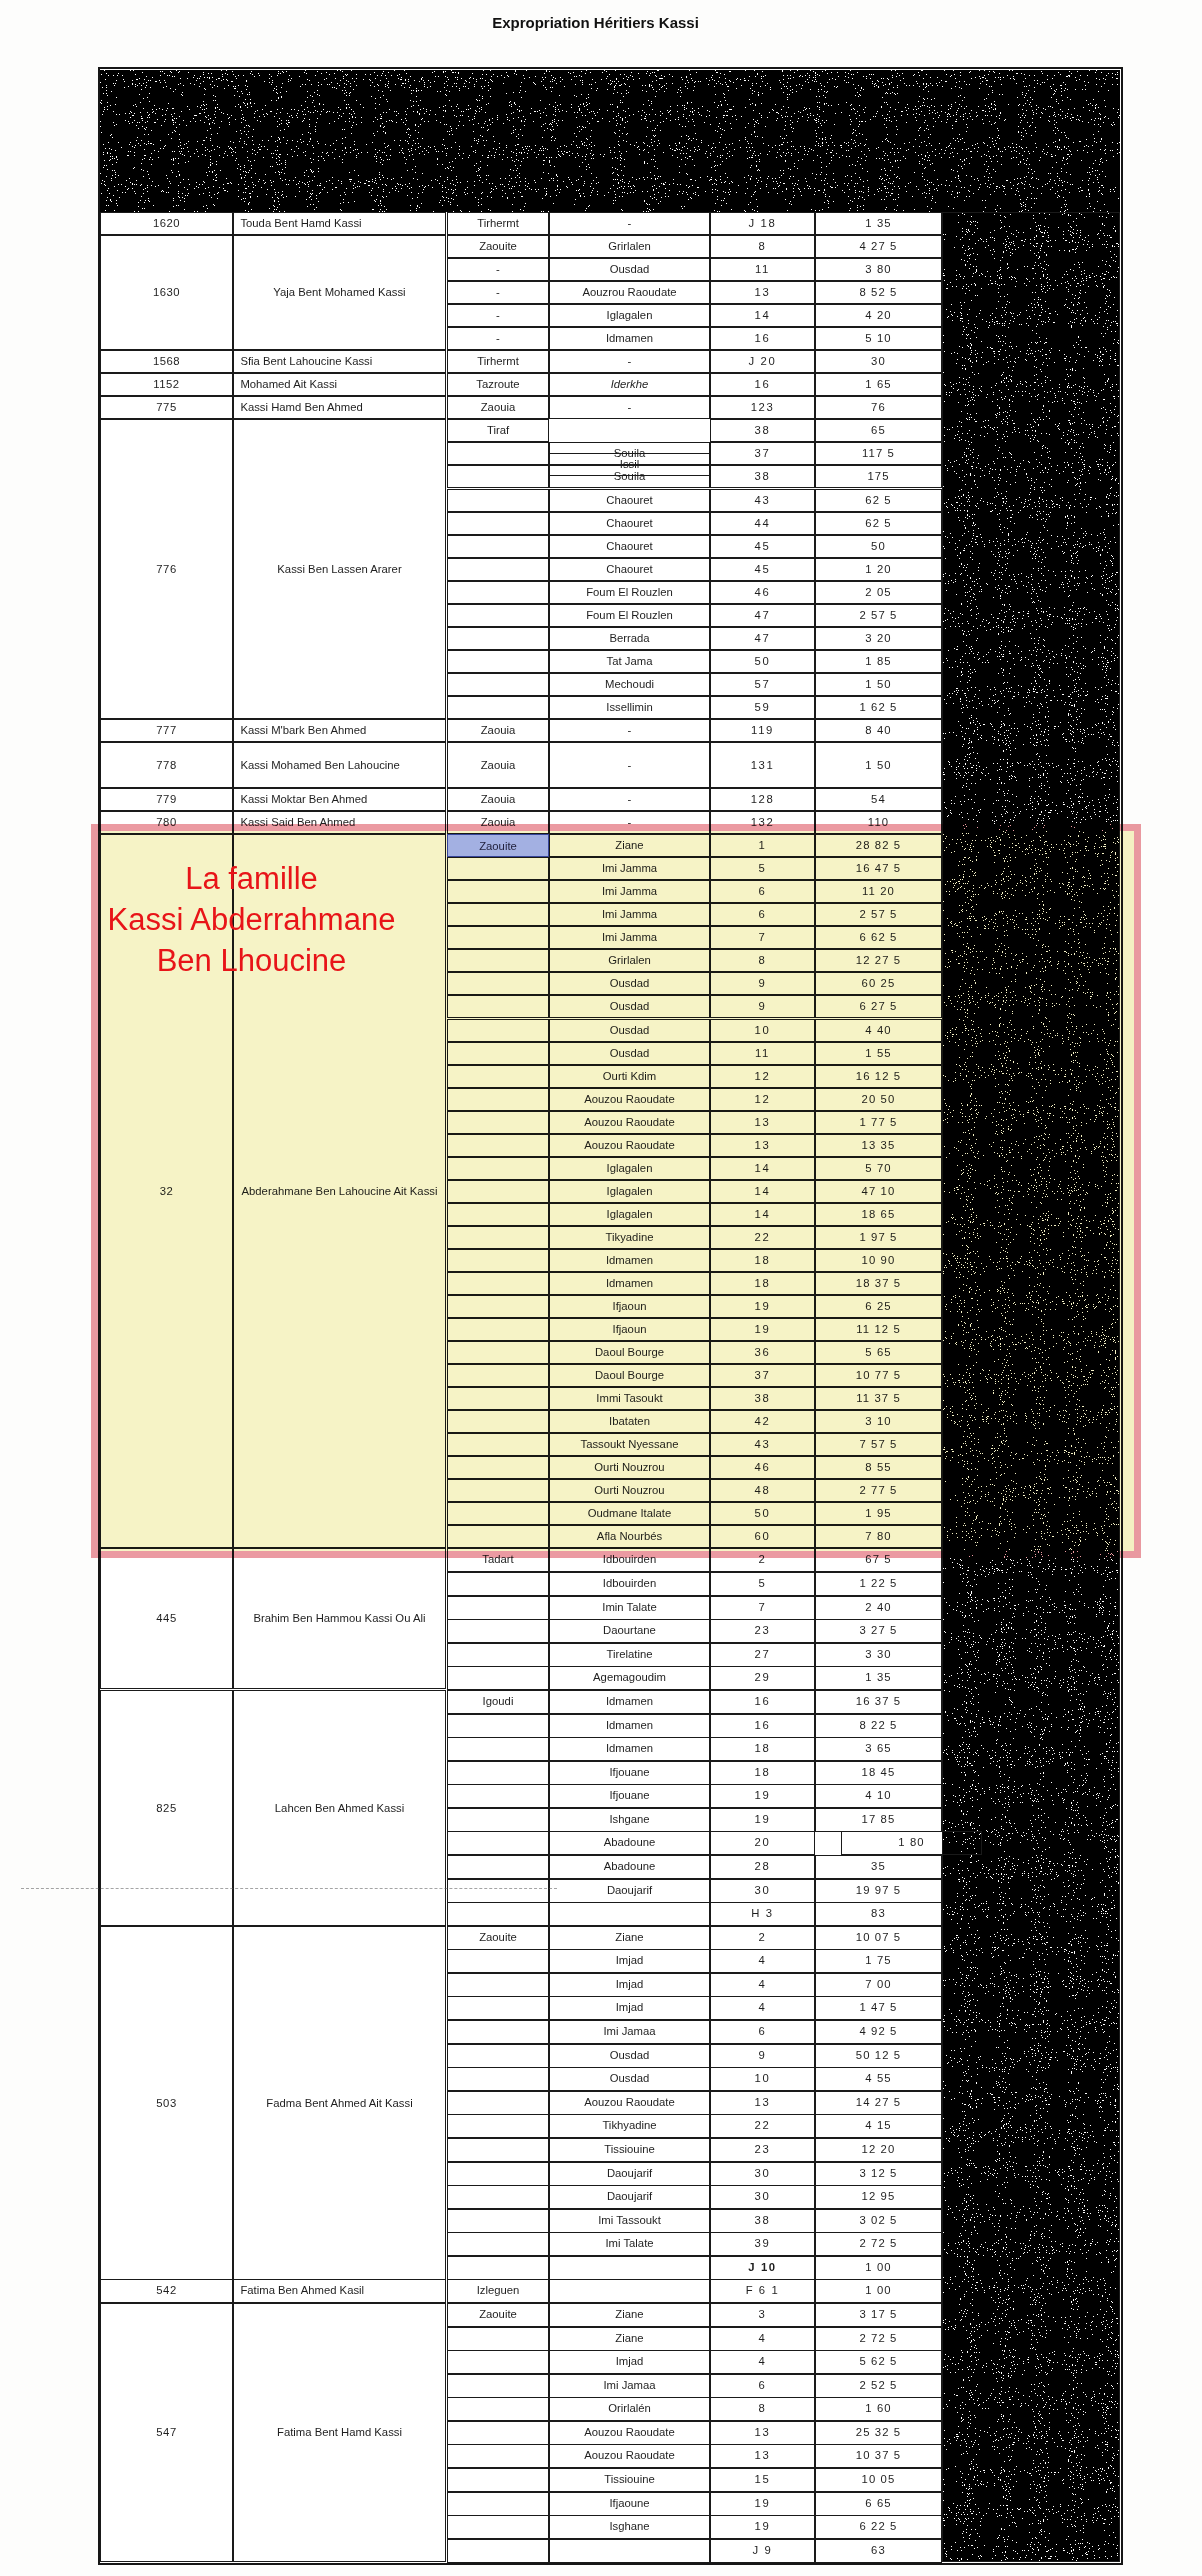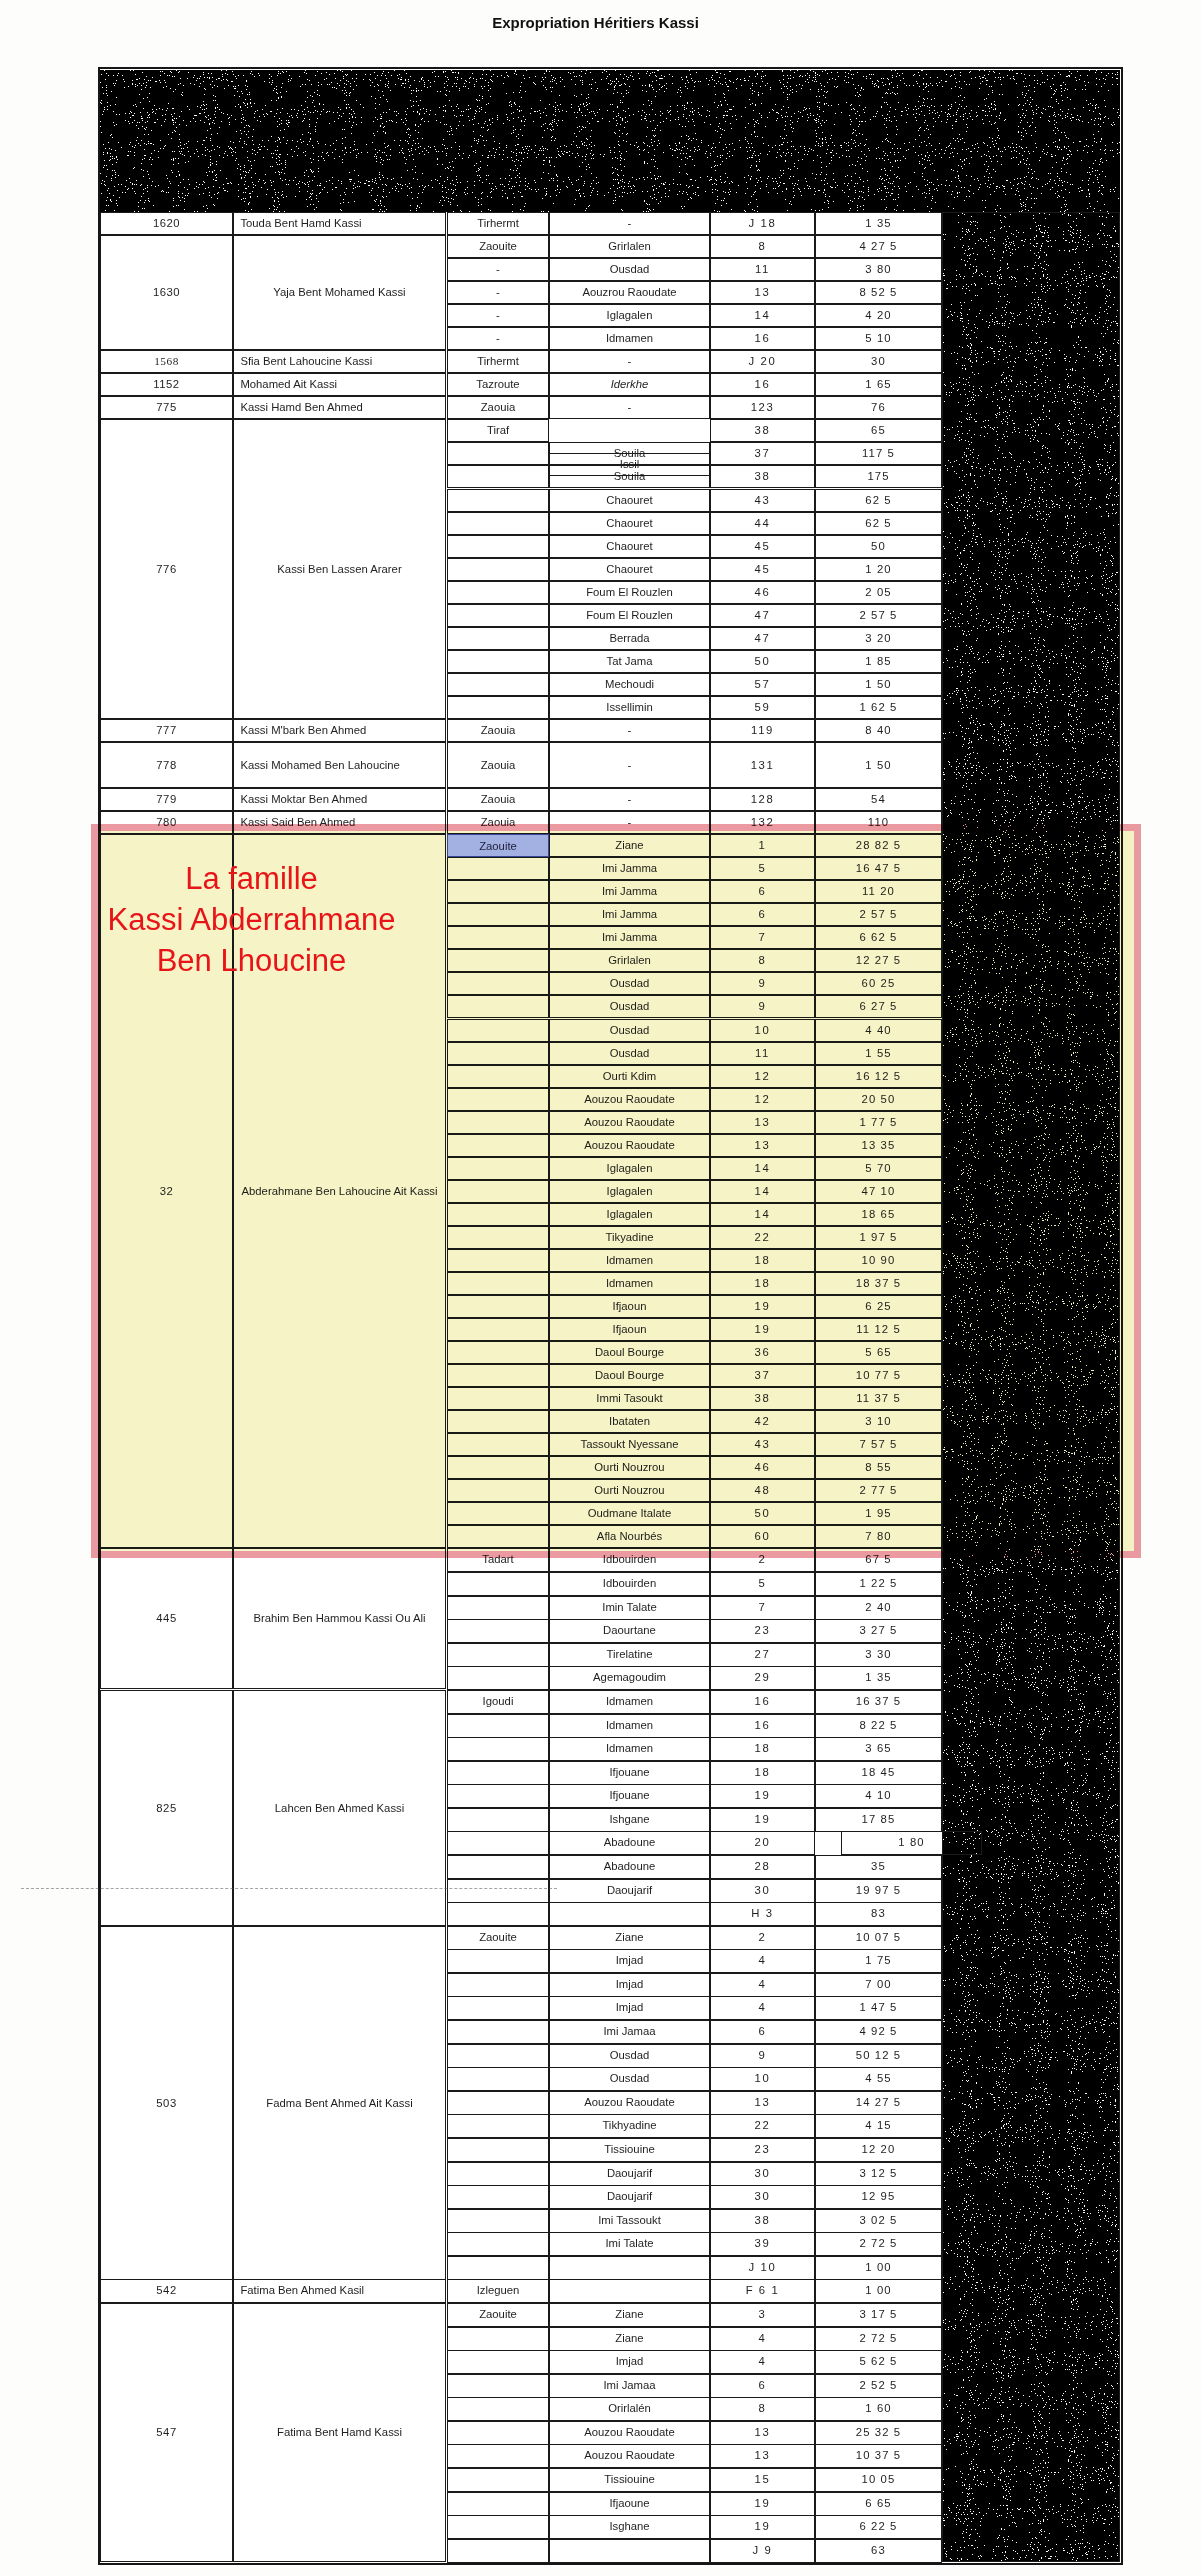--- a/index.html
+++ b/index.html
@@ -165,21 +165,21 @@
       <div class="cell " style="left: 347px; top: 115px; width: 102px; height: 23px;">-</div>
       <div class="cell " style="left: 449px; top: 115px; width: 161px; height: 23px;">Idmamen</div>
       <div class="cell c-no" style="left: 610px; top: 115px; width: 105px; height: 23px;">16</div>
       <div class="cell c-am" style="left: 715px; top: 115px; width: 127px; height: 23px;">5 10</div>
       <div class="cell c-num" style="left: 0px; top: 23px; width: 133px; height: 115px;">1630</div>
       <div class="cell name-c" style="left: 133px; top: 23px; width: 213px; height: 115px;">Yaja Bent Mohamed Kassi</div>
       <div class="cell " style="left: 347px; top: 138px; width: 102px; height: 23px;">Tirhermt</div>
       <div class="cell " style="left: 449px; top: 138px; width: 161px; height: 23px;">-</div>
       <div class="cell c-no" style="left: 610px; top: 138px; width: 105px; height: 23px;">J 20</div>
       <div class="cell c-am" style="left: 715px; top: 138px; width: 127px; height: 23px;">30</div>
-      <div class="cell c-num" style="left: 0px; top: 138px; width: 133px; height: 23px; font-family: Liberation Serif, serif;">1568</div>
+      <div class="cell c-num" style="left: 0px; top: 138px; width: 133px; height: 23px;">1568</div>
       <div class="cell name-l" style="left: 133px; top: 138px; width: 213px; height: 23px;">Sfia Bent Lahoucine Kassi</div>
       <div class="cell " style="left: 347px; top: 161px; width: 102px; height: 23px;">Tazroute</div>
       <div class="cell " style="left: 449px; top: 161px; width: 161px; height: 23px; font-style: italic;">Iderkhe</div>
       <div class="cell c-no" style="left: 610px; top: 161px; width: 105px; height: 23px;">16</div>
       <div class="cell c-am" style="left: 715px; top: 161px; width: 127px; height: 23px;">1 65</div>
       <div class="cell c-num" style="left: 0px; top: 161px; width: 133px; height: 23px;">1152</div>
       <div class="cell name-l" style="left: 133px; top: 161px; width: 213px; height: 23px;">Mohamed Ait Kassi</div>
       <div class="cell " style="left: 347px; top: 184px; width: 102px; height: 23px;">Zaouia</div>
       <div class="cell " style="left: 449px; top: 184px; width: 161px; height: 23px;">-</div>
       <div class="cell c-no" style="left: 610px; top: 184px; width: 105px; height: 23px;">123</div>
@@ -509,21 +509,21 @@
       <div class="cell " style="left: 347px; top: 1997px; width: 102px; height: 23.6px;"></div>
       <div class="cell " style="left: 449px; top: 1997px; width: 161px; height: 23.6px;">Imi Tassoukt</div>
       <div class="cell c-no" style="left: 610px; top: 1997px; width: 105px; height: 23.6px;">38</div>
       <div class="cell c-am" style="left: 715px; top: 1997px; width: 127px; height: 23.6px;">3 02 5</div>
       <div class="cell " style="left: 347px; top: 2020px; width: 102px; height: 23.6px;"></div>
       <div class="cell " style="left: 449px; top: 2020px; width: 161px; height: 23.6px;">Imi Talate</div>
       <div class="cell c-no" style="left: 610px; top: 2020px; width: 105px; height: 23.6px;">39</div>
       <div class="cell c-am" style="left: 715px; top: 2020px; width: 127px; height: 23.6px;">2 72 5</div>
       <div class="cell " style="left: 347px; top: 2044px; width: 102px; height: 23.6px;"></div>
       <div class="cell " style="left: 449px; top: 2044px; width: 161px; height: 23.6px;"></div>
-      <div class="cell c-no" style="left: 610px; top: 2044px; width: 105px; height: 23.6px;">J 10</div>
+      <div class="cell c-no" style="left: 610px; top: 2044px; width: 105px; height: 23.6px; font-weight: bold;">J 10</div>
       <div class="cell c-am" style="left: 715px; top: 2044px; width: 127px; height: 23.6px;">1 00</div>
       <div class="cell c-num" style="left: 0px; top: 1714px; width: 133px; height: 354px;">503</div>
       <div class="cell name-c" style="left: 133px; top: 1714px; width: 213px; height: 354px;">Fadma Bent Ahmed Ait Kassi</div>
       <div class="cell " style="left: 347px; top: 2067px; width: 102px; height: 23.6px;">Izleguen</div>
       <div class="cell " style="left: 449px; top: 2067px; width: 161px; height: 23.6px;"></div>
       <div class="cell c-no" style="left: 610px; top: 2067px; width: 105px; height: 23.6px;">F 6 1</div>
       <div class="cell c-am" style="left: 715px; top: 2067px; width: 127px; height: 23.6px;">1 00</div>
       <div class="cell c-num" style="left: 0px; top: 2067px; width: 133px; height: 23.6px;">542</div>
       <div class="cell name-l" style="left: 133px; top: 2067px; width: 213px; height: 23.6px;">Fatima Ben Ahmed Kasil</div>
       <div class="cell " style="left: 347px; top: 2091px; width: 102px; height: 23.6px;">Zaouite</div>

